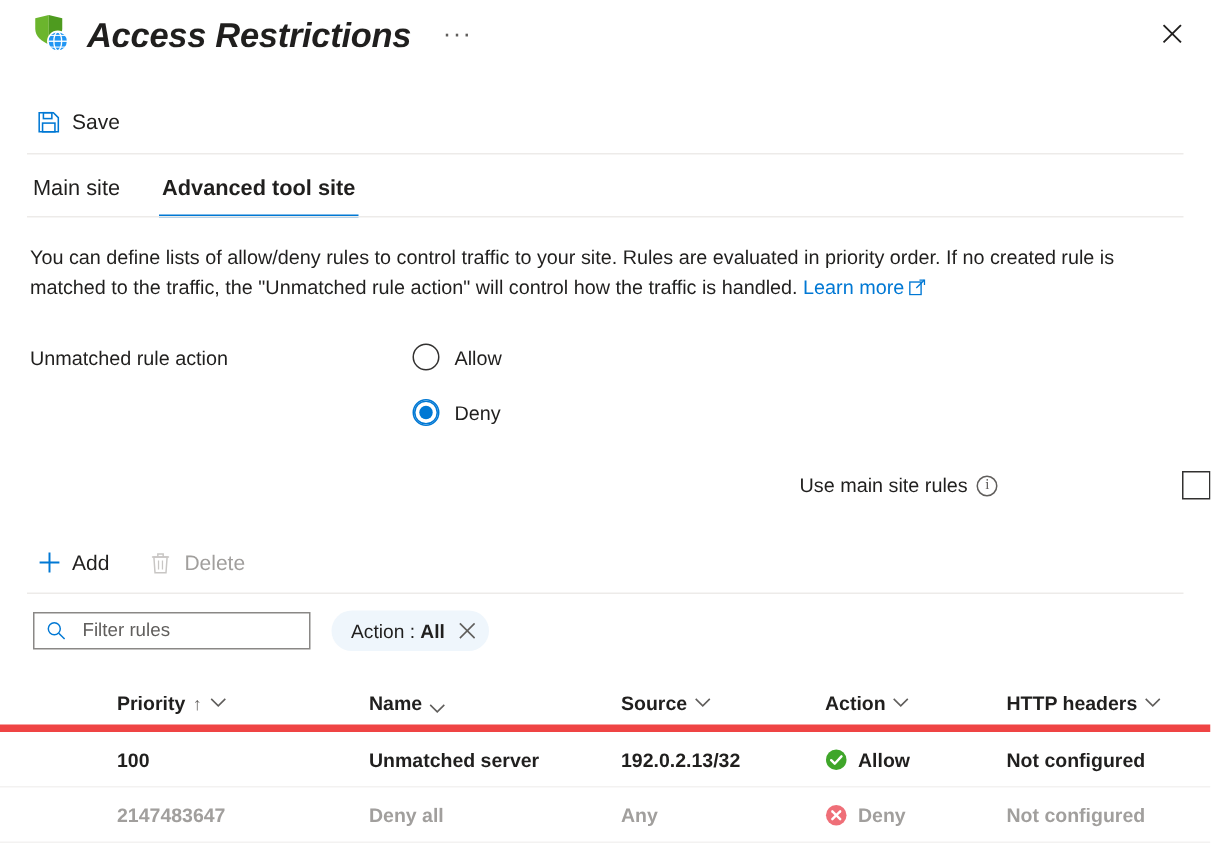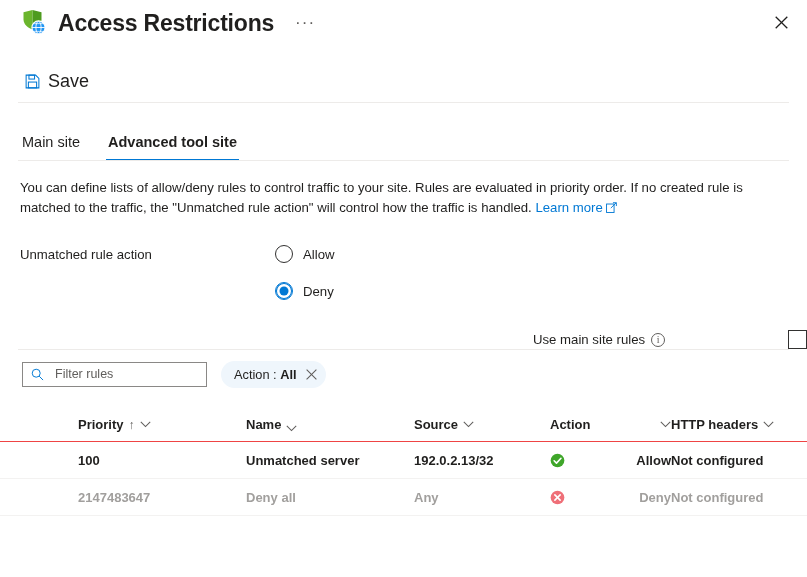--- a/index.html
+++ b/index.html
@@ -12,54 +12,54 @@
     overflow: hidden;
   }
   .page { position: relative; width: 807px; height: 577px; background:#fff; }
 
   
   .header { position:relative; height:46px; }
   .title-row { display:flex; align-items:center; padding: 8px 0 0 18px; }
   .app-icon { width:30px; height:30px; position:relative; flex:0 0 auto; margin-right:10px; }
   .title-text {
     font-size: 23px; font-weight: 600; color:#201f1e; letter-spacing:-0.2px;
-    line-height: 28px; white-space:nowrap;
+    line-height: 28px; white-space:nowrap;font-style:italic;
   }
   .ellipsis-btn {
     margin-left: 16px; font-size: 17px; color:#605e5c; letter-spacing:1px;
     line-height: 12px; padding: 2px 5px; cursor:pointer; user-select:none;
   }
   .close-btn {
     position:absolute; right:12px; top:8px; width:28px; height:28px;
     display:flex; align-items:center; justify-content:center; cursor:pointer;
     color:#201f1e;
   }
 
   
   .commandbar {
     display:flex; align-items:center; gap:20px;
     padding: 0 0 0 22px; height:42px; margin-top:14px;
   }
   .cmd {
     display:flex; align-items:center; gap:7px; cursor:pointer;
-    font-size:18px; color:#201f1e; padding: 4px 2px;
+    font-size:14px; color:#201f1e; padding: 4px 2px;
   }
   .cmd .glyph { display:flex; align-items:center; justify-content:center; width:17px; height:17px; color:#0078d4; }
   .cmd.disabled { color:#a19f9d; cursor:default; }
   .cmd.disabled .glyph { color:#c8c6c4; }
   .rule-line { height:1px; background:#edebe9; margin: 0 18px; }
 
   
   .section-title {
     font-size:14px; font-weight:600; color:#201f1e;
     padding: 14px 0 0 20px;
   }
 
   
-  .tabs { display:flex; align-items:flex-end; padding-left:20px; margin-top:24px; height:34px; gap:24px; }
+  .tabs { display:flex; align-items:flex-end; padding-left:20px; margin-top:8px; height:34px; gap:24px; }
   .tab {
     font-size:14.5px; color:#201f1e; cursor:pointer; padding: 0 2px 9px 2px;
     border-bottom: 2px solid transparent; white-space:nowrap;
   }
   .tab.active { font-weight:600; border-bottom-color:#0078d4; }
   .tabs-underline { height:1px; background:#edebe9; margin: 0 18px 0 18px; position:relative; top:-1px; }
 
   
   .desc {
     padding: 16px 10px 0 20px; font-size:13.2px; line-height:20px; color:#201f1e;
@@ -118,34 +118,34 @@
     display:flex; align-items:center; gap:9px; background:#eff6fc;
     border-radius:14px; height:27px; padding: 0 9px 0 13px; cursor:pointer;
   }
   .pill-text { font-size:12.8px; color:#201f1e; white-space:nowrap; }
   .pill-text b { font-weight:700; }
   .pill-x { color:#605e5c; display:flex; align-items:center; cursor:pointer; }
 
   
   .table { margin-top: 14px; width:100%; }
   .tr { display:flex; align-items:center; padding-left:78px; }
-  .thead { height:34px; border-bottom:1px solid #ef4444; }
+  .thead { height:34px; border-bottom:5px solid #ef4444; }
   .th {
     font-size:13px; font-weight:700; color:#201f1e; display:flex;
     align-items:center; gap:5px; cursor:pointer;
   }
   .sort-arrow { color:#605e5c; font-size:12px; }
   .chev { color:#605e5c; display:flex; align-items:center; }
   .tbody-row { height:37px; border-bottom:1px solid #f3f2f1; font-size:13px; }
   .tbody-row.muted, .tbody-row.muted .cell { color:#a19f9d; }
   .cell { display:flex; align-items:center; gap:7px; color:#201f1e;font-weight:bold; }
   .c-priority { width:168px; flex:0 0 auto; }
   .c-name     { width:168px; flex:0 0 auto;align-items:flex-end; }
   .c-source   { width:136px; flex:0 0 auto; }
-  .c-action   { width:121px; flex:0 0 auto;justify-content:space-between; }
+  .c-action   { width:121px; flex:0 0 auto; }
   .c-headers  { width:140px; flex:0 0 auto; }
   .status-icon { width:15px; height:15px; flex:0 0 auto; display:flex; }
 </style>
 </head>
 <body>
 
 <div class="page">
 
   <div class="header">
     <div class="title-row">
@@ -221,20 +221,43 @@
 
     <div class="form-row" style="margin-top:30px;justify-content:flex-end;">
       <div class="form-label">
         <span>Use main site rules</span>
         <span class="info-icon">i</span>
       </div>
       <span class="checkbox"></span>
     </div>
   </div>
 
+  <div class="grid-toolbar" style="margin-top:22px;">
+    <div class="cmd">
+      <span class="glyph">
+        <svg width="16" height="16" viewBox="0 0 16 16">
+          <line x1="8" y1="1.4" x2="8" y2="14.6" stroke="#0078d4" stroke-width="1.3"></line>
+          <line x1="1.4" y1="8" x2="14.6" y2="8" stroke="#0078d4" stroke-width="1.3"></line>
+        </svg>
+      </span>
+      <span>Add</span>
+    </div>
+    <div class="cmd disabled">
+      <span class="glyph">
+        <svg width="14" height="15" viewBox="0 0 14 16">
+          <path d="M2.3 3.6 H11.7 L10.9 14.8 H3.1 Z" fill="none" stroke="#c8c6c4" stroke-width="1.05"></path>
+          <line x1="0.9" y1="3.6" x2="13.1" y2="3.6" stroke="#c8c6c4" stroke-width="1.05"></line>
+          <path d="M5.1 3.6 V1.4 H8.9 V3.6" fill="none" stroke="#c8c6c4" stroke-width="1.05"></path>
+          <line x1="5.6" y1="6" x2="5.6" y2="12.5" stroke="#c8c6c4" stroke-width="0.9"></line>
+          <line x1="8.4" y1="6" x2="8.4" y2="12.5" stroke="#c8c6c4" stroke-width="0.9"></line>
+        </svg>
+      </span>
+      <span>Delete</span>
+    </div>
+  </div>
   <div class="rule-line"></div>
 
   <div class="filter-row" style="margin-top:4px;">
     <div class="search-box">
       <span class="mag">
         <svg width="13" height="13" viewBox="0 0 14 14">
           <circle cx="5.6" cy="5.6" r="4.3" fill="none" stroke="#0078d4" stroke-width="1.05"></circle>
           <line x1="8.8" y1="8.8" x2="13" y2="13" stroke="#0078d4" stroke-width="1.05"></line>
         </svg>
       </span>

